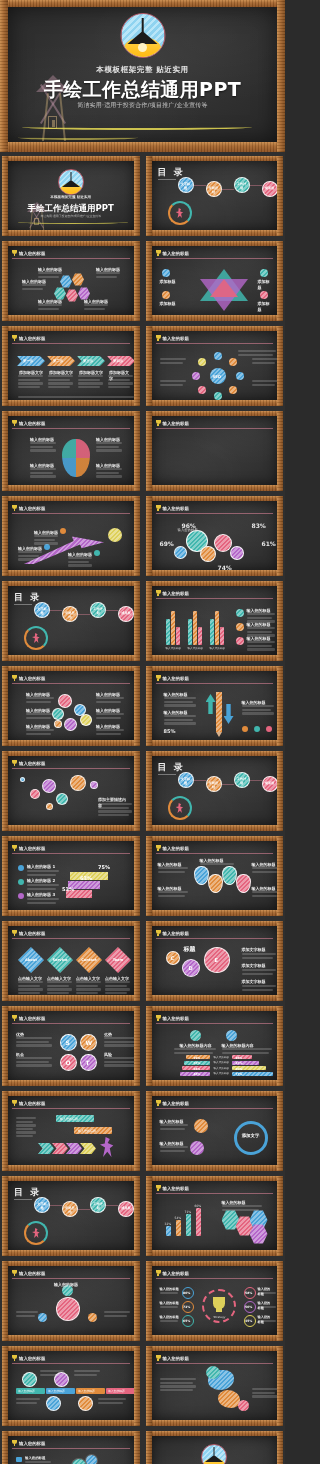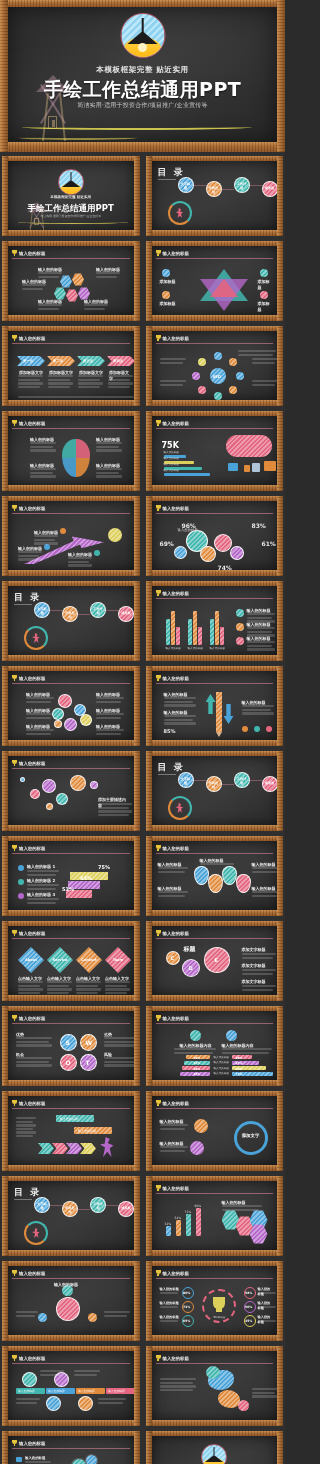--- a/index.html
+++ b/index.html
@@ -458,36 +458,20 @@
     <div class="f-b wood"></div>
     <div class="f-l wood-v"></div>
     <div class="f-r wood-v"></div>
     <div class="slide">
       <div class="chalk-dust"></div>
       <div class="s-head">
            <span class="tro"></span>
            <span class="ht">输入您的标题</span>
          </div>
          <div class="s-rule"></div>
-      <div class="body">
-            <div style="position:absolute;left:70px;top:4px;width:46px;height:22px;border-radius:14px;background:repeating-linear-gradient(-45deg, #e4657f 0 1.6px, rgb(237,155,172) 1.6px 3.2px)"></div>
-            <div class="pct" style="left:6px;top:10px;font-size:8px;color:#fff">75K</div>
-            <div class="bar" style="left:8px;top:24px;width:22px;height:3.4px;background:#4aa3d8"></div>
-            <div class="txt" style="left:8px;top:20px;font-size:2.6px">输入您的标题</div>
-            <div class="bar" style="left:8px;top:30px;width:30px;height:3.4px;background:#ddd05a"></div>
-            <div class="txt" style="left:8px;top:26px;font-size:2.6px">输入您的标题</div>
-            <div class="bar" style="left:8px;top:36px;width:38px;height:3.4px;background:#41b6ae"></div>
-            <div class="txt" style="left:8px;top:32px;font-size:2.6px">输入您的标题</div>
-            <div class="bar" style="left:8px;top:42px;width:46px;height:3.4px;background:#4aa3d8"></div>
-            <div class="txt" style="left:8px;top:38px;font-size:2.6px">输入您的标题</div>
-            <div style="position:absolute;left:72px;top:32px;width:10px;height:8px;background:#4aa3d8;border-radius:1px"></div>
-            <div style="position:absolute;left:88px;top:34px;width:6px;height:7px;background:#e08b3c;border-radius:1px"></div>
-            <div style="position:absolute;left:96px;top:32px;width:8px;height:9px;background:#b0c4d8;border-radius:1px"></div>
-            <div style="position:absolute;left:108px;top:30px;width:12px;height:10px;background:#e08b3c;border-radius:1px"></div>
-          </div>
     </div>
       </div>
       <div class="thumb">
     <div class="f-t wood"></div>
     <div class="f-b wood"></div>
     <div class="f-l wood-v"></div>
     <div class="f-r wood-v"></div>
     <div class="slide">
       <div class="chalk-dust"></div>
       <div class="s-head">

